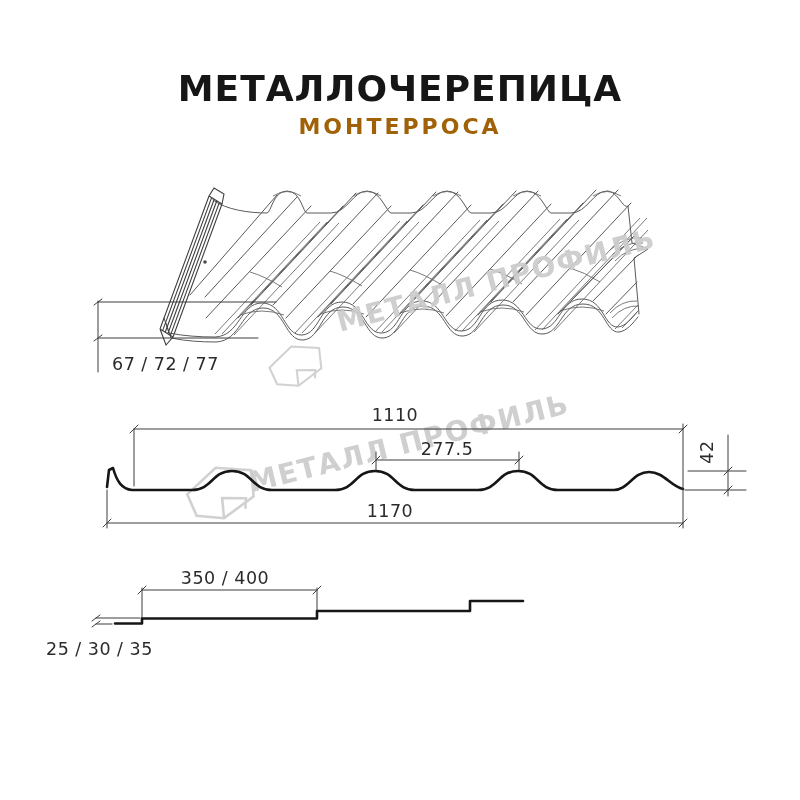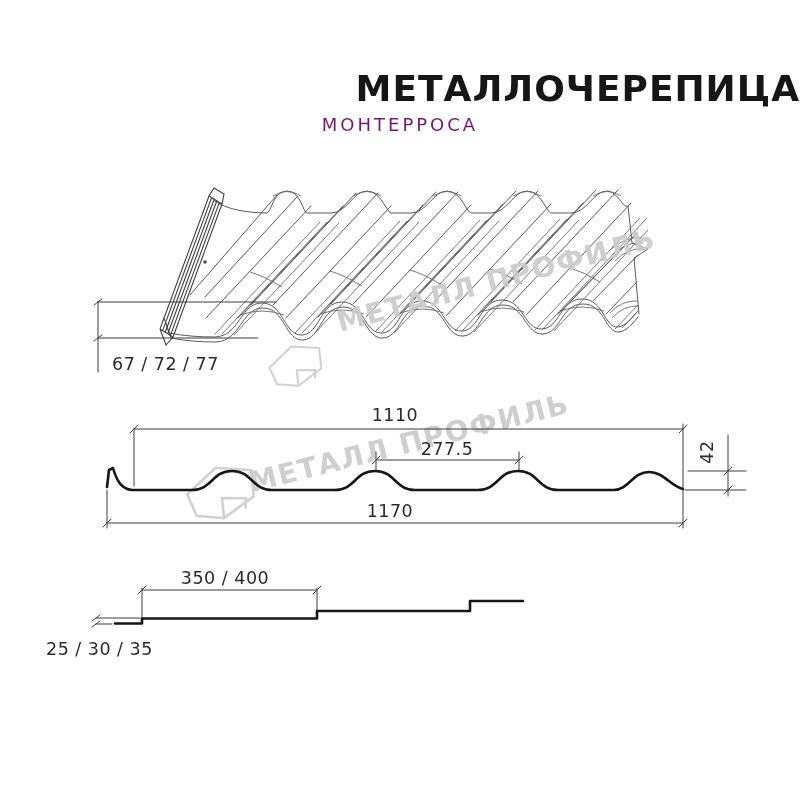--- a/index.html
+++ b/index.html
@@ -1,22 +1,22 @@
 <!DOCTYPE html>
 <html><head>
 <meta charset="utf-8">
 <style>
   html,body{margin:0;padding:0;}
   body{
     width:800px;height:800px;background:#ffffff;position:relative;overflow:hidden;
     font-family:"DejaVu Sans","Liberation Sans",sans-serif;
   }
   .hdr{position:absolute;left:0;width:800px;text-align:center;color:#161616;}
-  #title{top:68px;font-size:36px;font-weight:800;letter-spacing:1px;text-align:right;}
-  #subtitle{top:114px;font-size:18px;font-weight:400;letter-spacing:3px;color:#701a75;}
+  #title{top:68px;font-size:36px;font-weight:800;letter-spacing:1px;}
+  #subtitle{top:114px;font-size:22px;font-weight:700;letter-spacing:3px;color:#a16207;}
   svg{position:absolute;left:0;top:0;}
   .ln{stroke:#5a5a5a;stroke-width:1;fill:none;stroke-linecap:round;}
   .lnband{stroke:#3f3f3f;stroke-width:1.1;fill:none;}
   .dim{stroke:#3c3c3c;stroke-width:1;fill:none;stroke-linecap:round;}
   .thick{stroke:#161616;stroke-width:2.6;fill:none;stroke-linecap:round;stroke-linejoin:round;}
   .thin2{stroke:#6a6a6a;stroke-width:0.9;fill:none;}
   .dimtxt{font-size:17.5px;fill:#2b2b2b;letter-spacing:0.5px;}
   .wmtxt{font-size:28px;font-weight:700;letter-spacing:1.5px;}
 </style>
 </head>

